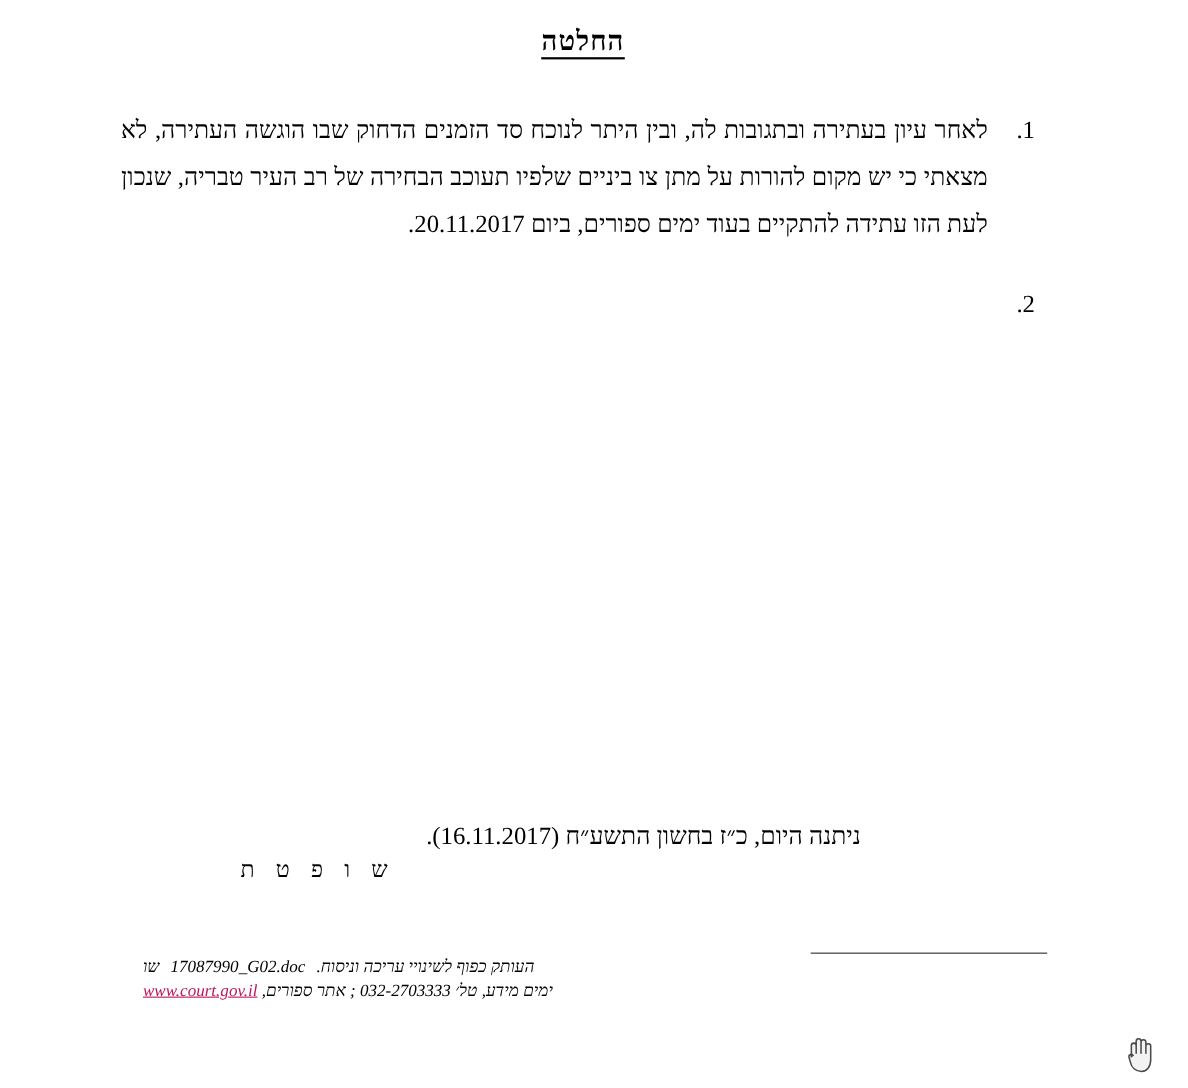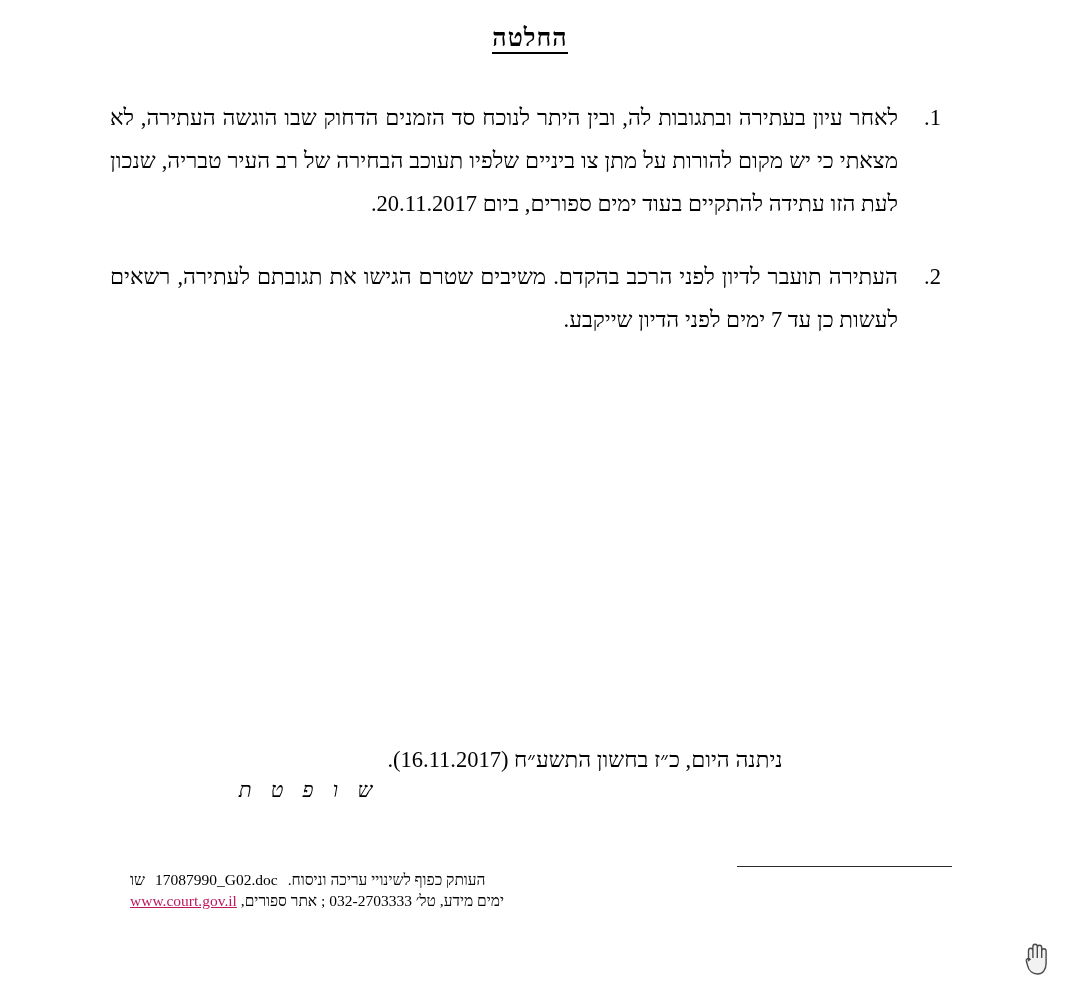--- a/index.html
+++ b/index.html
@@ -83,35 +83,35 @@
     text-align: center;
     padding-left: 90px;
     box-sizing: border-box;
     margin-top: 36px;
   }
 
   
   .signature {
     position: absolute;
     top: 778px;
-    right: 656px;
+    right: 676px;
     width: 230px;
     text-align: center;
     font-size: 21px;
     letter-spacing: 7px;
-    font-style: italic;
   }
 
   
   .footer {
     position: absolute;
     top: 866px;
     right: 128px;
     width: 822px;
     direction: rtl;
+    font-style: italic;
   }
   .footer-rule {
     width: 215px;
     margin: 0 auto 2px 0;
     border-top: 1px solid #2b2b2b;
     height: 0;
     position: relative;
     right: -607px;
   }
   .footer-line {
@@ -158,21 +158,20 @@
   <div class="body-col">
 
     <p class="para numbered">
       <span class="num">.1</span>
       <span>לאחר עיון בעתירה ובתגובות לה, ובין היתר לנוכח סד הזמנים הדחוק שבו הוגשה העתירה, לא מצאתי כי יש מקום להורות על מתן צו ביניים שלפיו תעוכב הבחירה של רב העיר טבריה, שנכון לעת הזו עתידה להתקיים בעוד ימים ספורים, ביום 20.11.2017.</span>
     </p>
 
 
     <p class="para numbered gap-top">
       <span class="num">.2</span>
-      <span>העתירה תועבר לדיון לפני הרכב בהקדם. משיבים שטרם הגישו את תגובתם לעתירה, רשאים לעשות כן עד 7 ימים לפני הדיון שייקבע.</span>
     </p>
 
     <div class="given-line">ניתנה היום, כ״ז בחשון התשע״ח (16.11.2017).</div>
   </div>
 
   <div class="signature">ש ו פ ט ת</div>
 
   <div class="footer">
     <div class="footer-rule"></div>
     <div class="footer-line">

